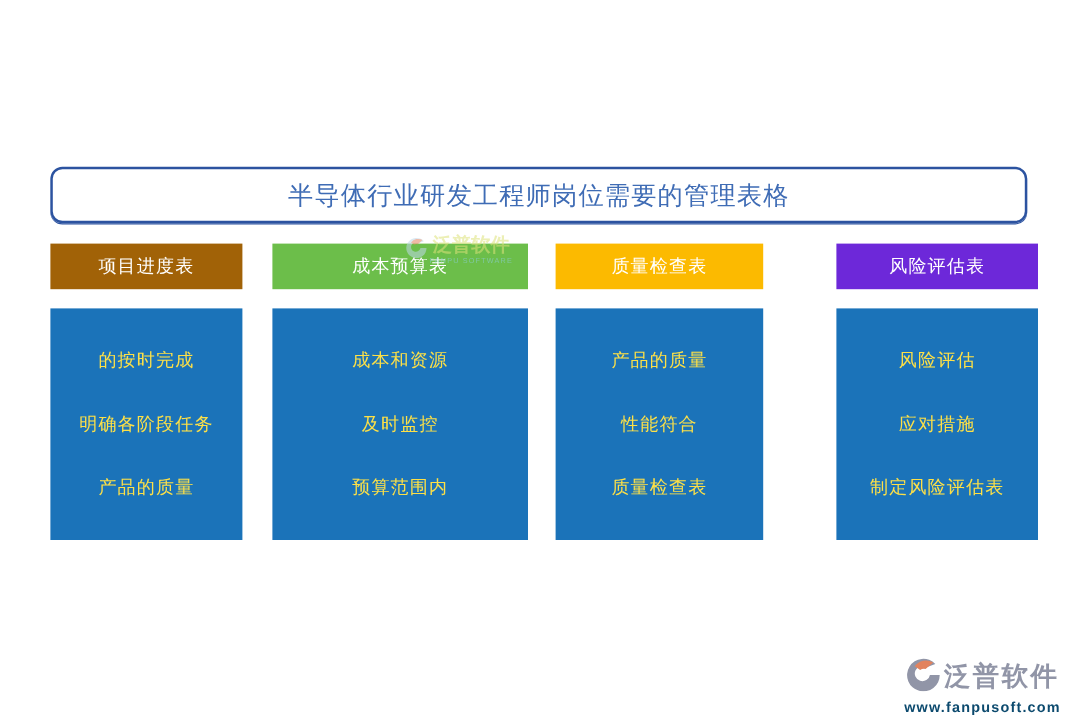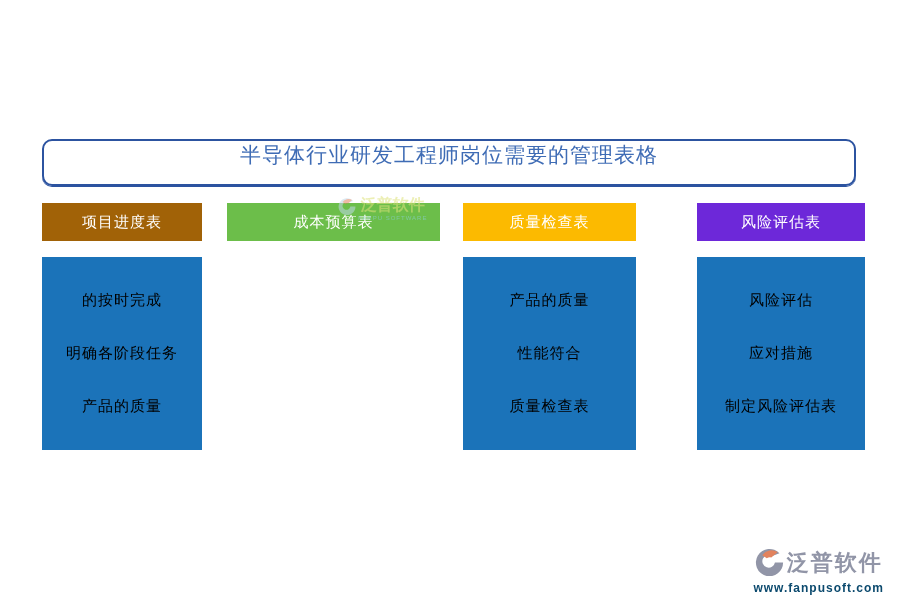--- a/index.html
+++ b/index.html
@@ -22,20 +22,21 @@
   .title-box {
     position: absolute;
     left: 42px;
     top: 139px;
     width: 810px;
     height: 43px;
     border: 2px solid #2C53A0;
     border-radius: 10px;
     box-shadow: 0 1px 0 #2C53A0;
     display: flex;
+    align-items: center;
     justify-content: center;
   }
   .title-box span {
     font-family: "Liberation Serif", serif;
     font-size: 21px;
     letter-spacing: 1px;
     color: #3F6CB5;
   }
 
   
@@ -60,21 +61,21 @@
   .col-card {
     margin-top: 16px;
     height: 193px;
     background: #1B73B9;
     display: flex;
     flex-direction: column;
     justify-content: space-evenly;
     align-items: center;
   }
   .col-item {
-    color: #000000;
+    color: #fde047;
     font-size: 15px;
     letter-spacing: 1px;
     text-align: left;
   }
 
   
   .watermark {
     position: absolute;
     left: 338px;
     top: 197px;
@@ -144,20 +145,25 @@
     <div class="col-header" style="background: #a16207;">项目进度表</div>
     <div class="col-card">
       <div class="col-item">的按时完成</div>
       <div class="col-item">明确各阶段任务</div>
       <div class="col-item">产品的质量</div>
     </div>
   </div>
 
   <div class="col col-2">
     <div class="col-header" style="background: rgb(108, 190, 74);">成本预算表</div>
+    <div class="col-card">
+      <div class="col-item">成本和资源</div>
+      <div class="col-item">及时监控</div>
+      <div class="col-item">预算范围内</div>
+    </div>
   </div>
 
   <div class="col col-3">
     <div class="col-header" style="background: rgb(252, 186, 0);">质量检查表</div>
     <div class="col-card">
       <div class="col-item">产品的质量</div>
       <div class="col-item">性能符合</div>
       <div class="col-item">质量检查表</div>
     </div>
   </div>

